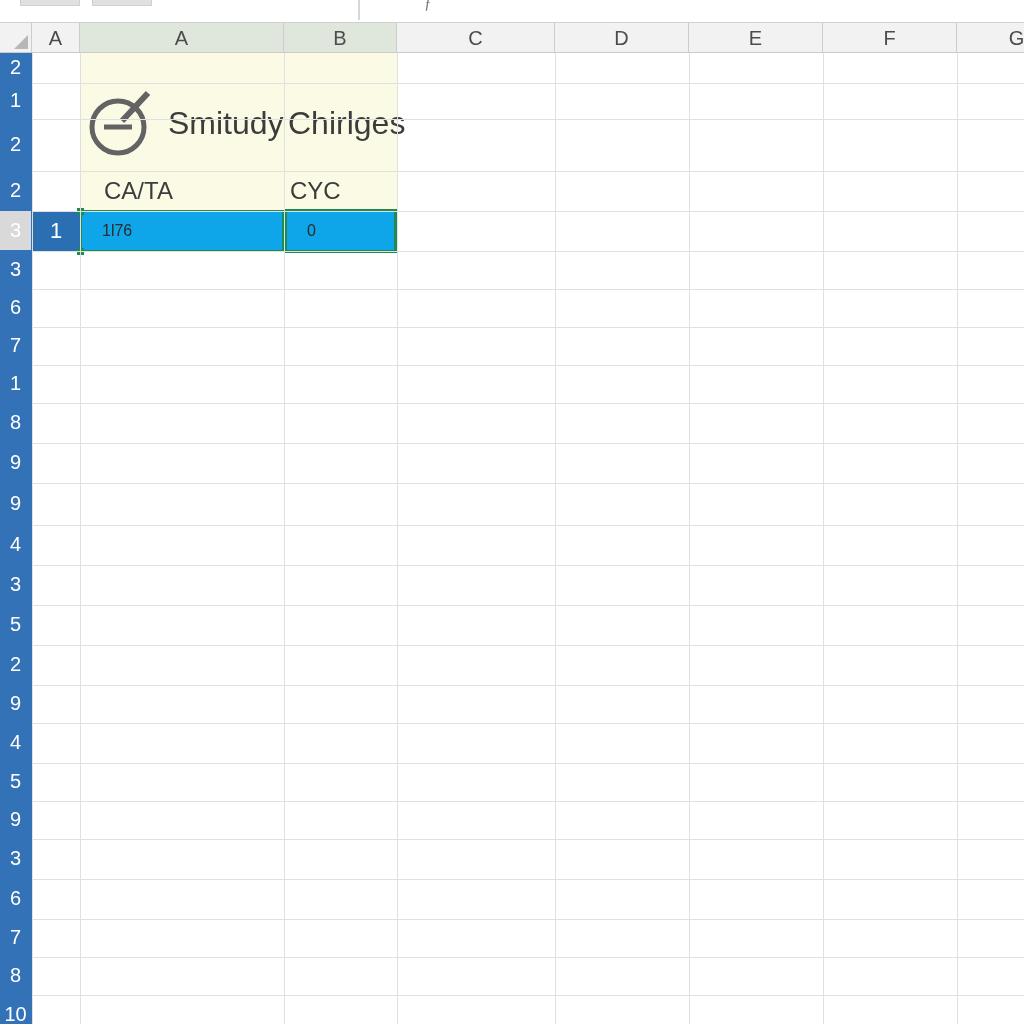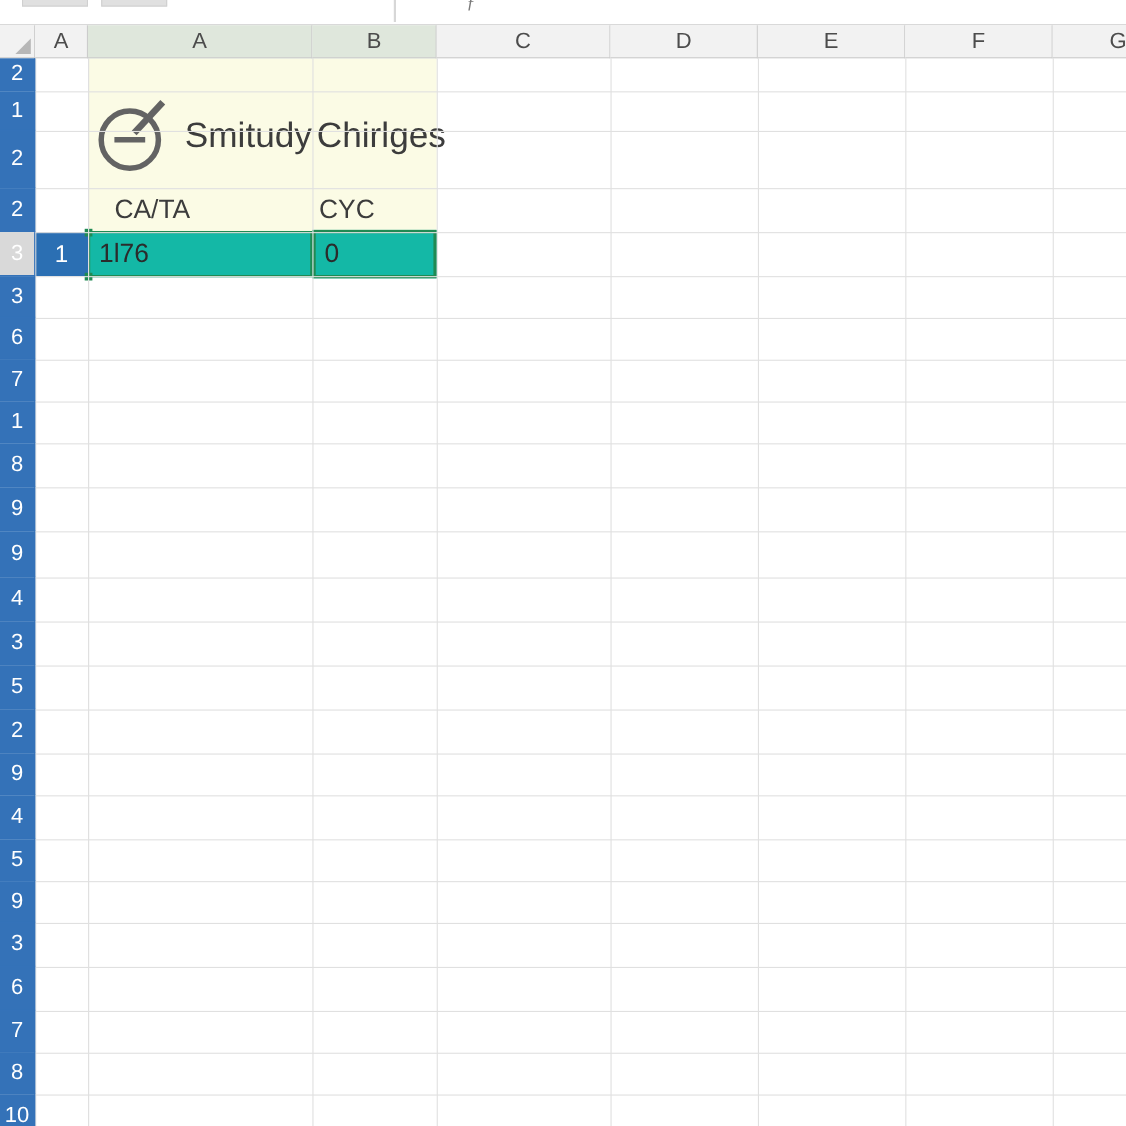--- a/index.html
+++ b/index.html
@@ -141,24 +141,24 @@
     background: #3472b8;
     color: #fff;
     border-right: 1px solid #3472b8;
     border-bottom: 1px solid #3472b8;
   }
 
   
   .dcell {
     position: absolute;
     border: 2px solid #208a53;
-    background: #14b8a6;
-    font-size: 24px;
+    background: #0ea5e9;
+    font-size: 16px;
     color: #2b2b2b;
-    padding-left: 8px;
+    padding-left: 20px;
     display: flex; align-items: center;
   }
   .dcell.left  { left: 80px;  width: 204px; }
   .dcell.right { left: 284px; width: 113px; border-width: 3px; }
 
   
   .handle {
     position: absolute;
     width: 7px; height: 7px;
     background: #208a53;

